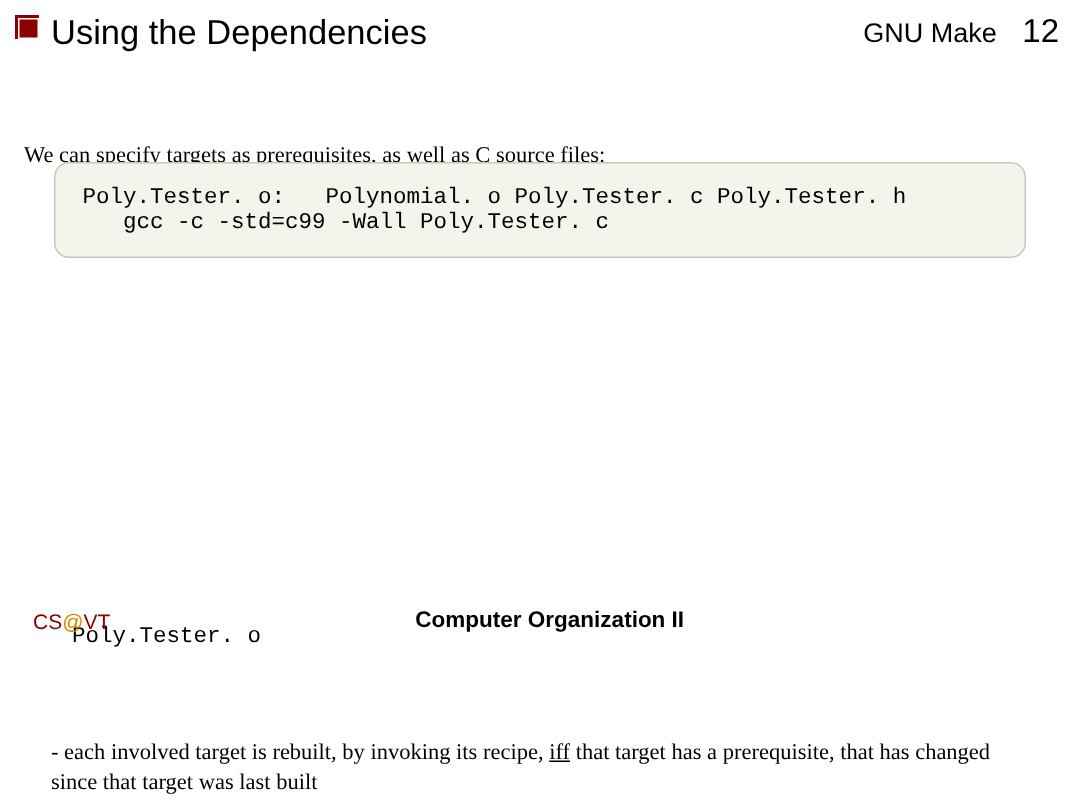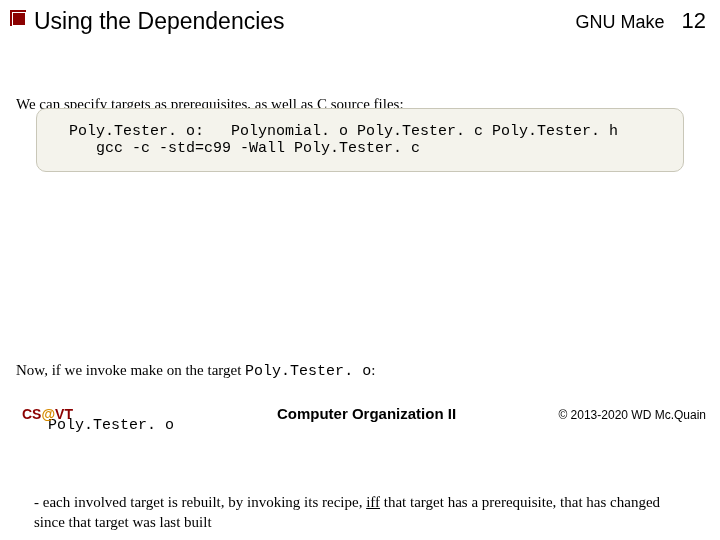--- a/index.html
+++ b/index.html
@@ -49,21 +49,21 @@
     margin-top: 36px;
   }
   .code-box {
     position: absolute;
     left: 36px;
     top: 108px;
     width: 648px;
     background: #f4f3ec;
     border: 1px solid #c9c7b8;
     border-radius: 10px;
-    padding: 14px 32px;
+    padding: 14px 18px;
     font-family: "Courier New", monospace;
     font-size: 15px;
     white-space: pre;
     color: #000;
   }
   .para2 {
     position: absolute;
     left: 16px;
     top: 362px;
     font-size: 15px;
@@ -85,21 +85,21 @@
     font-size: 15px;
     line-height: 1.35;
     margin-top: 44px;
   }
   .iff { text-decoration: underline; }
   .footer-left {
     position: absolute;
     left: 22px;
     bottom: 10px;
     font-family: Arial, Helvetica, sans-serif;
-    font-weight: bold;
+    font-weight: normal;
     font-size: 14px;
     color: #8b0000;
   }
   .footer-left .at { color: #d68a00; }
   .footer-center {
     position: absolute;
     left: 0;
     right: 0;
     bottom: 10px;
     text-align: center;
@@ -130,34 +130,30 @@
   <div class="header-right">
     <span>GNU Make</span>
     <span class="num">12</span>
   </div>
 
   <div class="intro">We can specify targets as prerequisites, as well as C source files:</div>
 
   <div class="code-box"><span>Poly.Tester. o:   Polynomial. o Poly.Tester. c Poly.Tester. h</span>
 <span>   gcc -c -std=c99 -Wall Poly.Tester. c</span></div>
 
-  <div class="para2">
-    <span>Now, if we invoke make on the target </span><span class="mono">Poly.Tester. o</span><span>:</span>
-  </div>
 
   <div class="bullet1">
     <br>
     <span class="mono" style="margin-left:14px">Poly.Tester. o</span>
   </div>
 
   <div class="bullet2">
     <span>-  each involved target is rebuilt, by invoking its recipe, </span><span class="iff">iff</span><span> that target has a prerequisite, that has changed since that target was last built</span>
   </div>
 
   <div class="footer-left">
     <span>CS</span><span class="at">@</span><span>VT</span>
   </div>
 
   <div class="footer-center">Computer Organization II</div>
 
-  <div class="footer-right">© 2013-2020 WD Mc.Quain</div>
 
 </div>
 
 </body></html>

